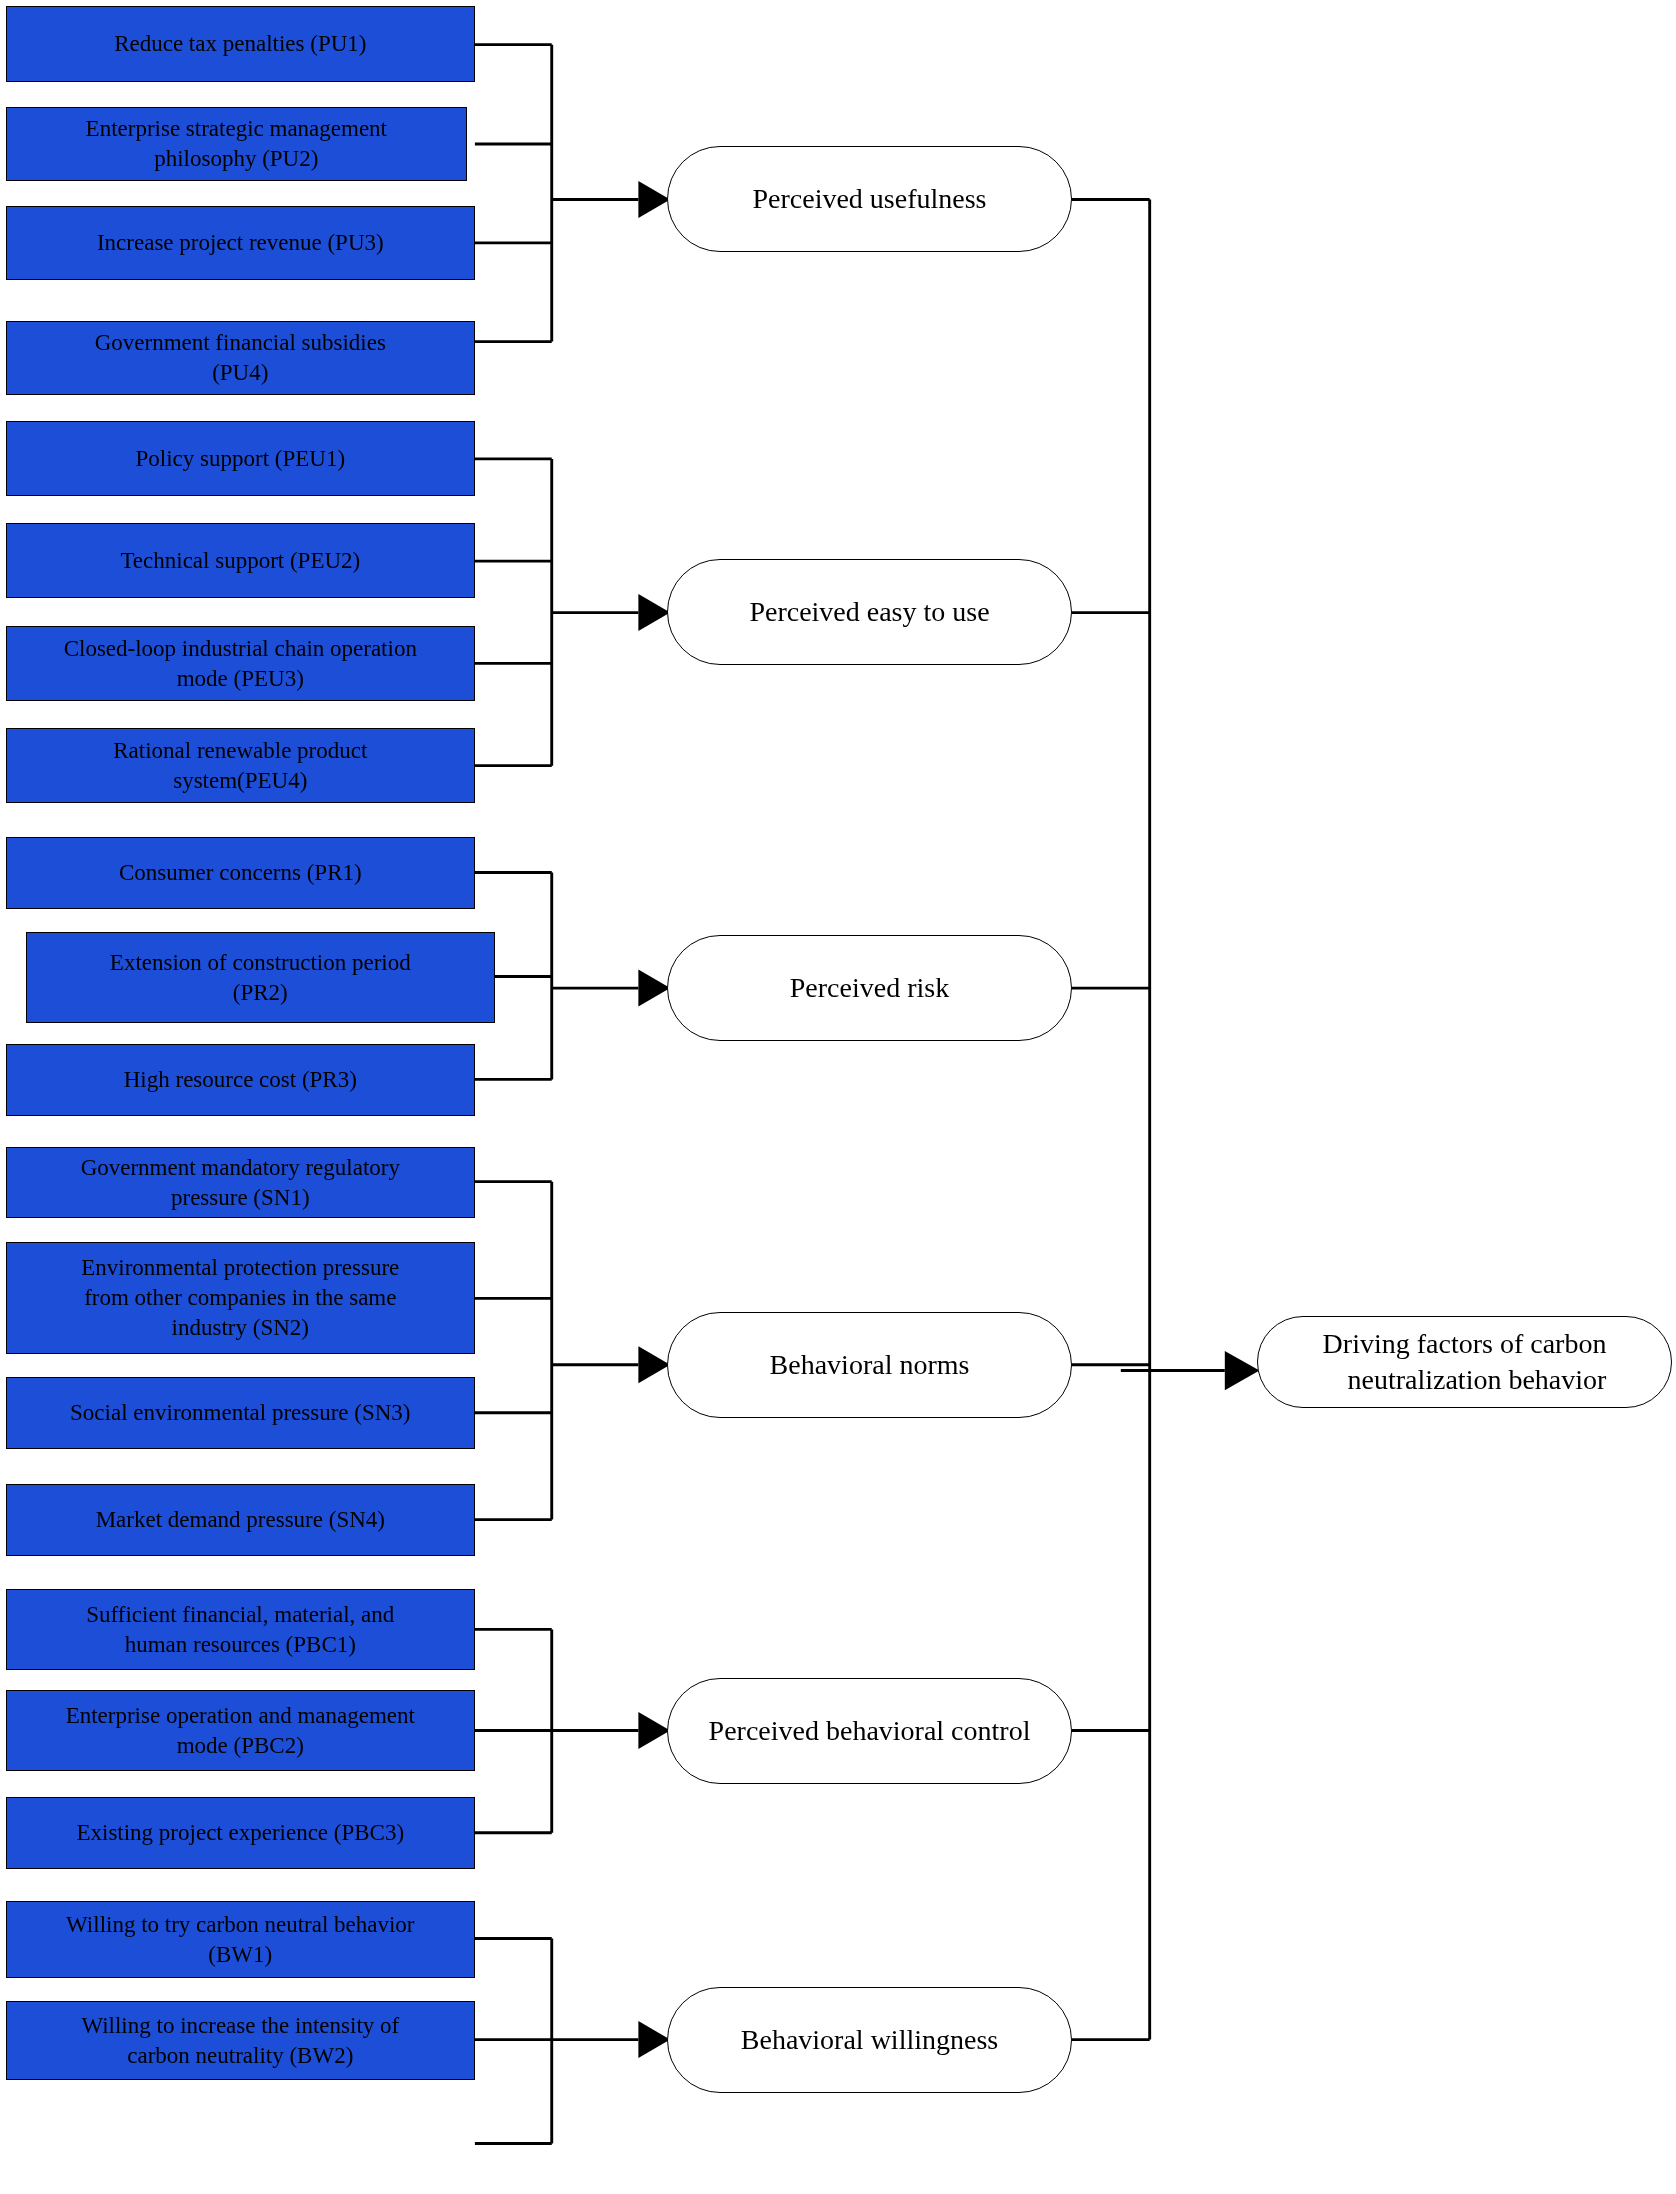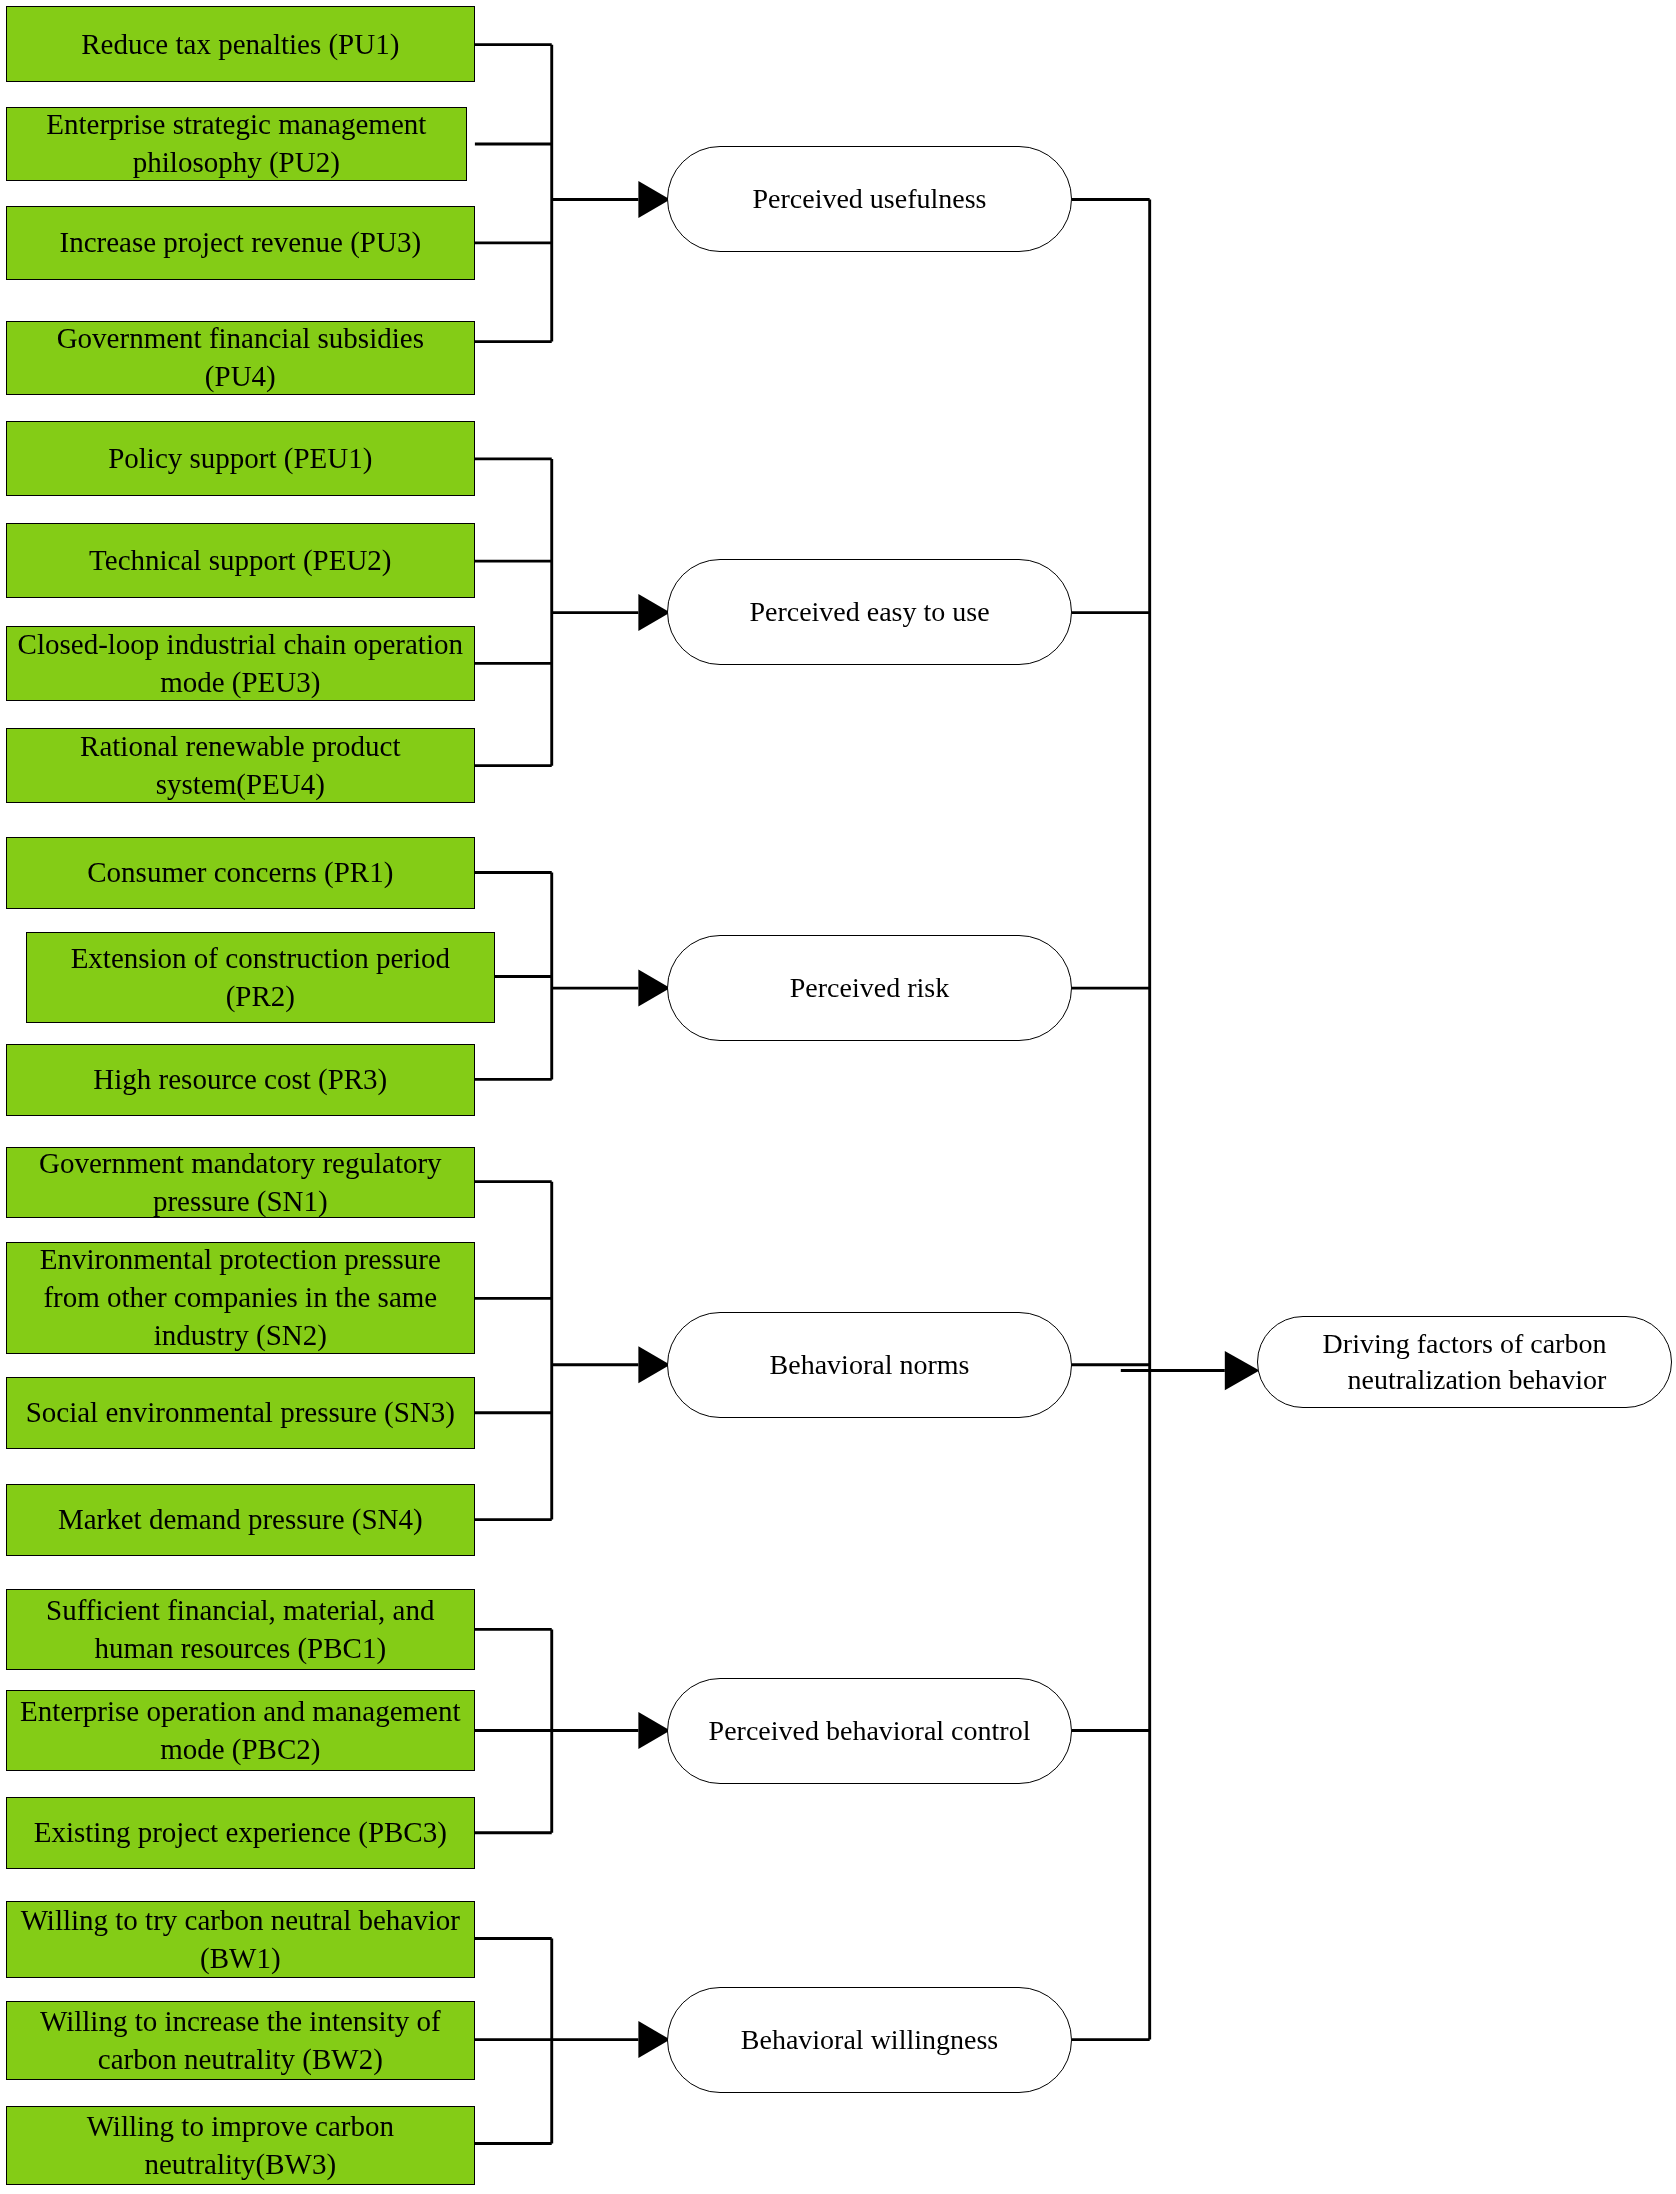--- a/index.html
+++ b/index.html
@@ -8,27 +8,27 @@
     width:1676px;
     height:2194px;
     background:#ffffff;
     font-family:"Liberation Serif","DejaVu Serif",serif;
     overflow:hidden;
   }
   .lbox{
     position:absolute;
     box-sizing:border-box;
     border:1.7px solid #000000;
-    background:#84cc16;
+    background:#1d4ed8;
     display:flex;
     align-items:center;
     justify-content:center;
     text-align:center;
     padding:18px 7px;
-    font-size:29px;
+    font-size:23px;
     line-height:1.30;
     color:#000000;
     white-space:pre-line;
   }
   .pill{
     position:absolute;
     box-sizing:border-box;
     border:1.7px solid #000000;
     background:#ffffff;
     display:flex;
@@ -110,22 +110,20 @@
   <div class="lbox" style="left:5.8px; top:1589px; width:469px; height:81px;">Sufficient financial, material, and
 human resources  (PBC1)</div>
   <div class="lbox" style="left:5.8px; top:1690px; width:469px; height:81px;">Enterprise operation and management
 mode  (PBC2)</div>
   <div class="lbox" style="left:5.8px; top:1797px; width:469px; height:72px;">Existing project experience  (PBC3)</div>
 
   <div class="lbox" style="left:5.8px; top:1901px; width:469px; height:77px;">Willing to try carbon neutral behavior
 (BW1)</div>
   <div class="lbox" style="left:5.8px; top:2001px; width:469px; height:79px;">Willing to increase the intensity of
 carbon neutrality  (BW2)</div>
-  <div class="lbox" style="left:5.8px; top:2106px; width:469px; height:79px;">Willing to improve carbon
-neutrality(BW3)</div>
 
   <div class="pill" style="left:667px; top:146px; width:405px; height:106px; border-radius:53px;">Perceived usefulness</div>
 
   <div class="pill" style="left:667px; top:559px; width:405px; height:106px; border-radius:53px;">Perceived easy to use</div>
 
   <div class="pill" style="left:667px; top:935px; width:405px; height:106px; border-radius:53px;">Perceived risk</div>
 
   <div class="pill" style="left:667px; top:1312px; width:405px; height:106px; border-radius:53px;">Behavioral norms</div>
 
   <div class="pill" style="left:667px; top:1678px; width:405px; height:106px; border-radius:53px;">Perceived behavioral control</div>

